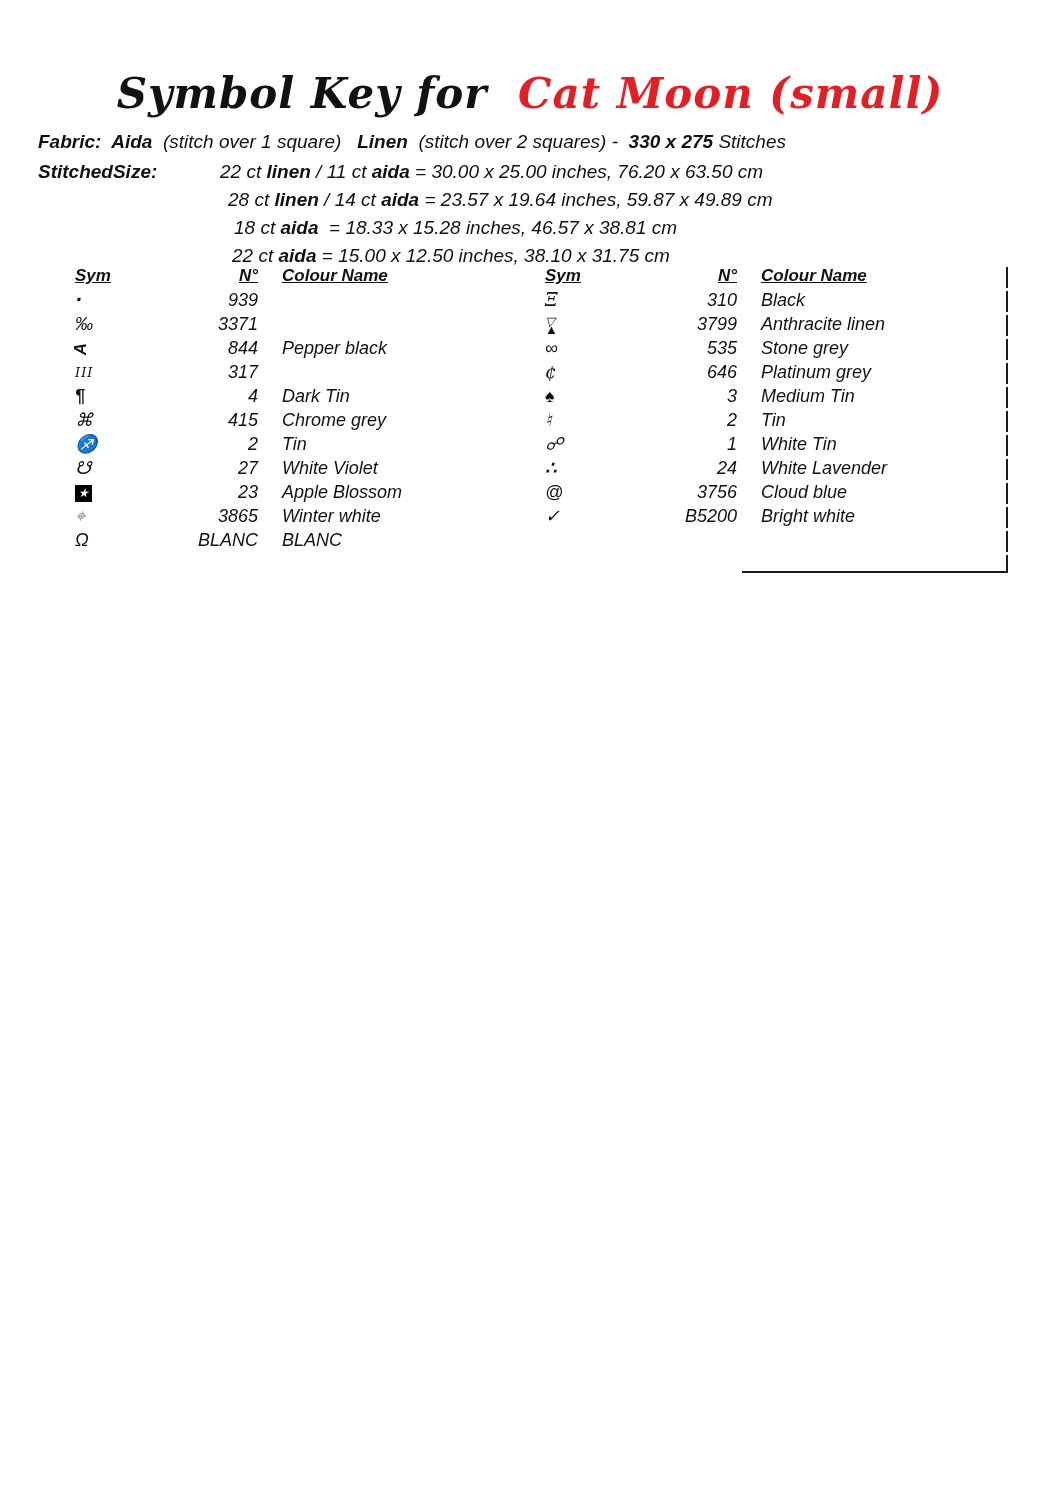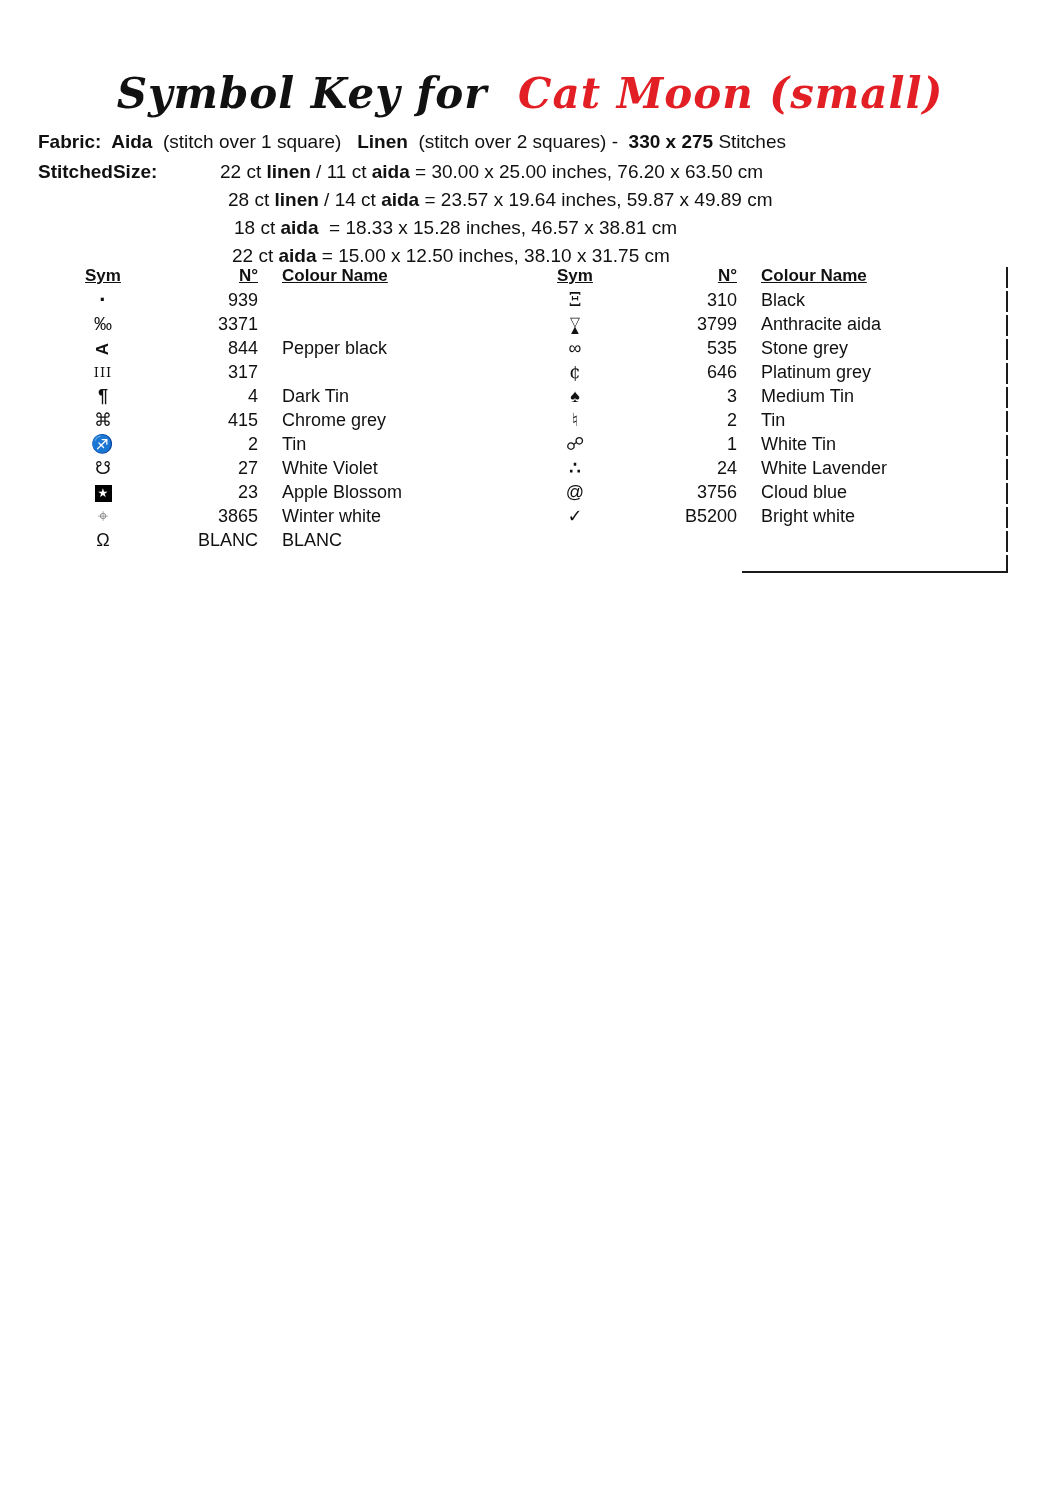--- a/index.html
+++ b/index.html
@@ -1,21 +1,21 @@
 <!DOCTYPE html>
 <html><head>
 <meta charset="utf-8">
 <style>
   html,body{margin:0;padding:0;}
   body{
     width:1060px;height:1500px;position:relative;background:#ffffff;
     font-family:"Liberation Sans", sans-serif;color:#111;
     overflow:hidden;
   }
-  .abs{position:absolute;}
+  .abs{position:absolute;font-style:italic;}
   
   #title{
     top:70px;left:0;width:1060px;text-align:center;
     font-family:"DejaVu Serif", serif;font-style:italic;font-weight:bold;
     font-size:42px;line-height:48px;letter-spacing:1px;white-space:pre;
   }
   
   #fabric-line{
     top:129px;left:38px;width:990px;font-size:19px;line-height:26px;white-space:pre-wrap;
   }
@@ -29,21 +29,21 @@
   #size-lines .sline:nth-child(3){margin-left:14px;}
   #size-lines .sline:nth-child(4){margin-left:12px;}
   .b{font-weight:bold;}
   
   .ktable{top:264px;font-size:18px;}
   #ktable-left{left:75px;width:470px;}
   #ktable-right{left:545px;width:450px;}
   .khead,.krow{display:flex;align-items:center;height:24px;line-height:24px;}
   .khead{font-weight:bold;font-size:17px;}
   .khead span{text-decoration:underline;}
-  .cell-sym{width:56px;text-align:center;flex:0 0 auto;}
+  .cell-sym{width:56px;text-align:left;flex:0 0 auto;}
   #ktable-right .cell-sym{width:60px;}
   .cell-num{width:127px;text-align:right;flex:0 0 auto;}
   #ktable-right .cell-num{width:132px;}
   .cell-name{padding-left:24px;flex:1 1 auto;text-align:left;white-space:nowrap;}
   
   .sym{display:inline-block;}
   .s-dot{font-size:22px;font-weight:700;}
   .s-bold{font-weight:700;}
   .s-rotate{transform:rotate(-90deg);font-weight:600;font-size:17px;}
   .s-smallcaps{font-family:"DejaVu Serif", serif;font-size:13px;letter-spacing:1px;}
@@ -148,21 +148,21 @@
         <div class="cell-sym"><span class="sym s-serif">Ξ</span></div>
         <div class="cell-num">310</div>
         <div class="cell-name">Black</div>
       </div>
       <div class="krow">
         <div class="cell-sym"><span class="sym s-stack">
             <div>▽</div>
             <div>▲</div>
           </span></div>
         <div class="cell-num">3799</div>
-        <div class="cell-name">Anthracite aida</div>
+        <div class="cell-name">Anthracite linen</div>
       </div>
       <div class="krow">
         <div class="cell-sym"><span class="sym">∞</span></div>
         <div class="cell-num">535</div>
         <div class="cell-name">Stone grey</div>
       </div>
       <div class="krow">
         <div class="cell-sym"><span class="sym s-serif">¢</span></div>
         <div class="cell-num">646</div>
         <div class="cell-name">Platinum grey</div>

